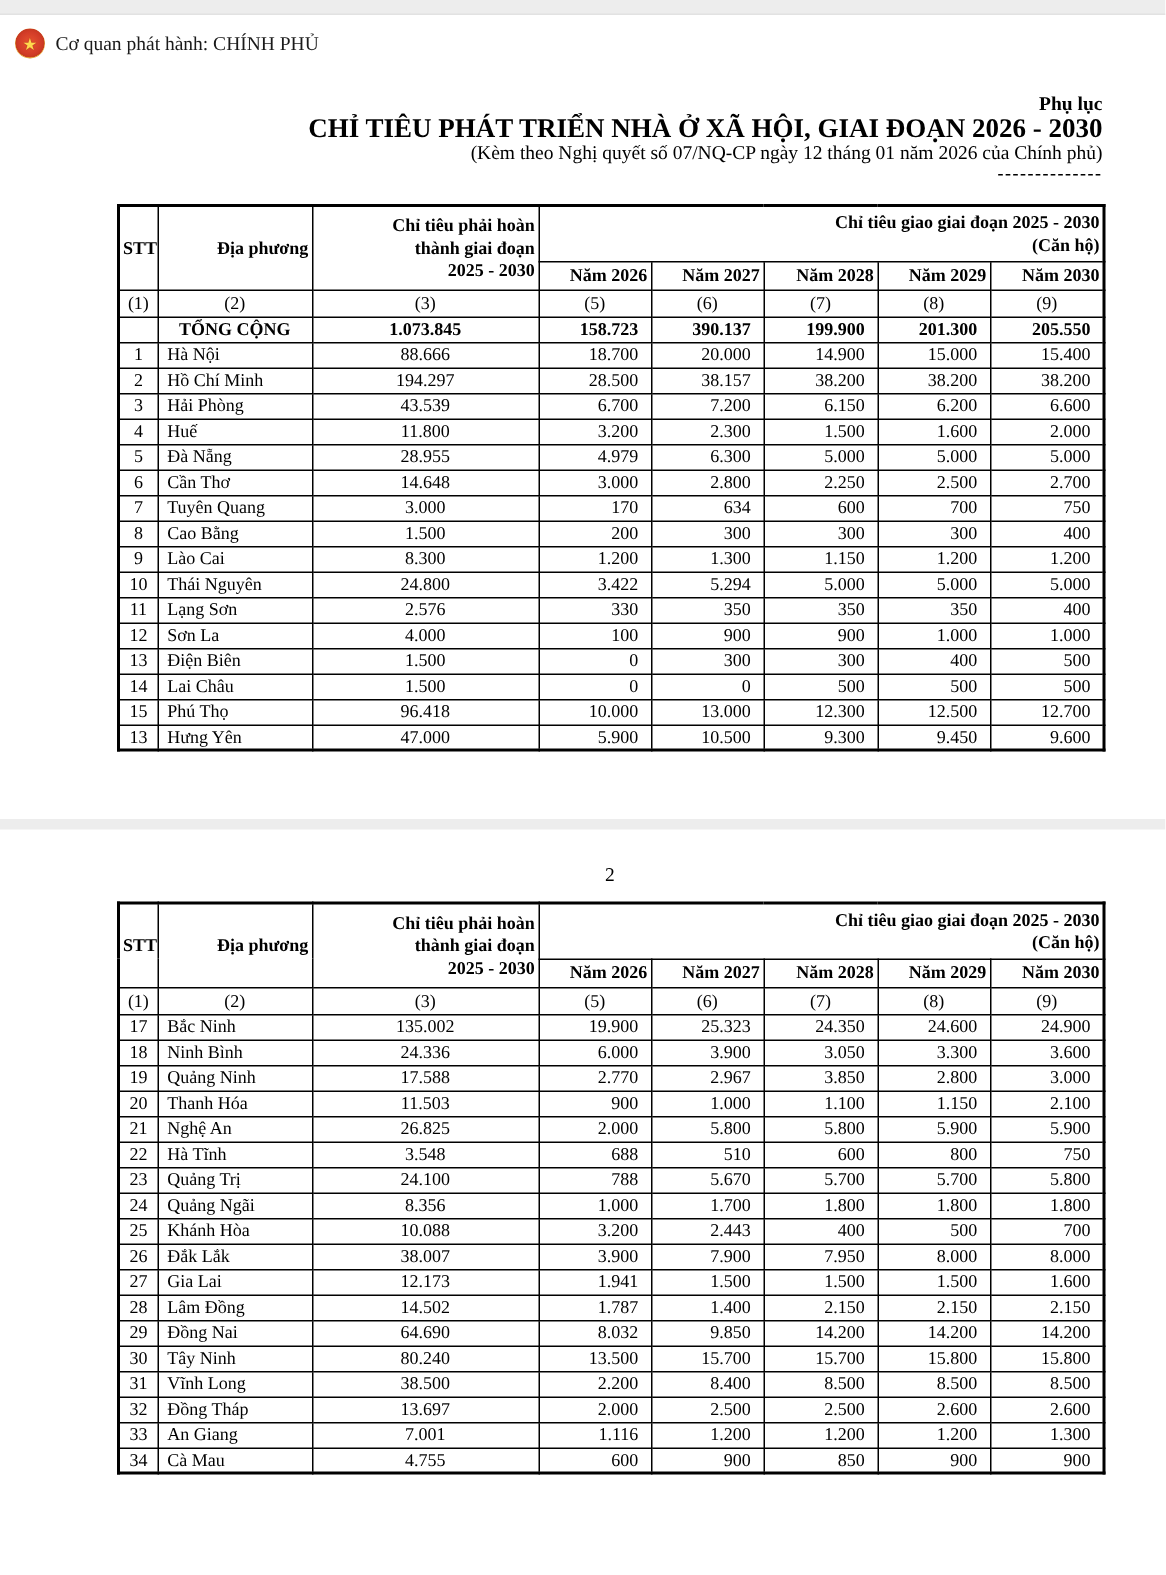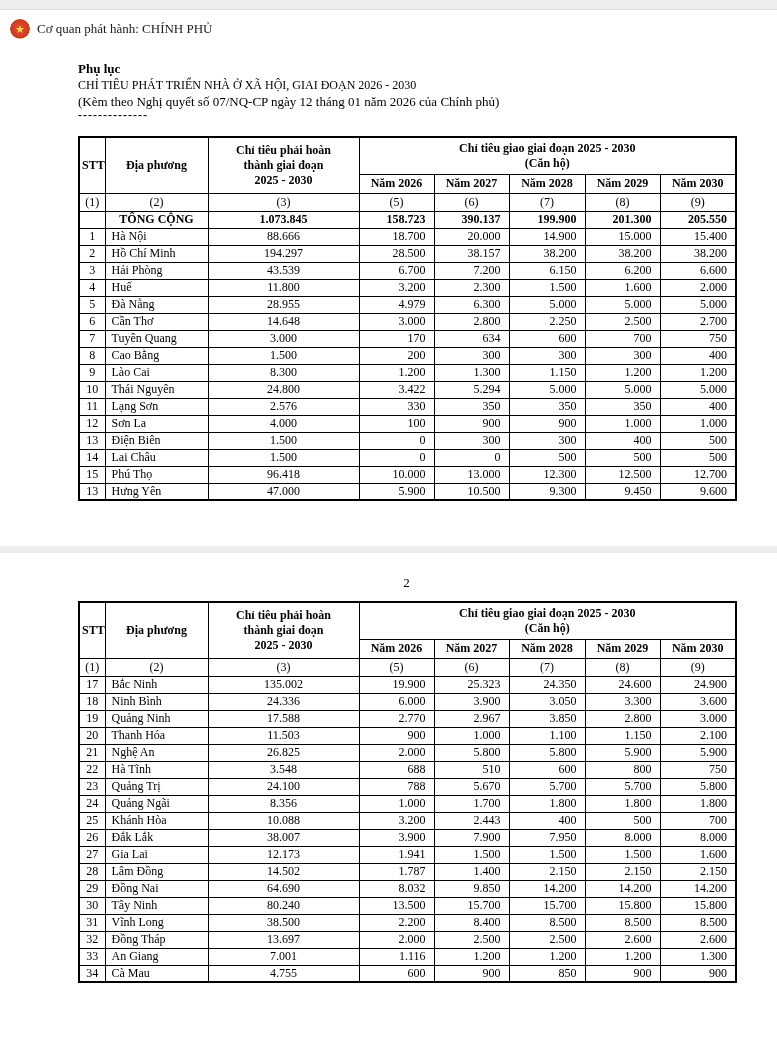--- a/index.html
+++ b/index.html
@@ -36,42 +36,42 @@
     flex: 0 0 auto;
   }
   .emblem .star {
     color: #ffd94d;
     font-size: 11px;
     line-height: 1;
     font-family: "DejaVu Sans", sans-serif;
     text-shadow: 0 0 1px #a3301c;
   }
   .doc { width: 657px; margin-left: 78px; }
-  .doc-head { margin-top: 22px; text-align: left; }
+  .doc-head { margin-top: 22px; text-align: right; }
   .appendix   { font-weight: bold; font-size: 13px; line-height: 16px; }
-  .doc-title  { font-weight: normal; font-size: 12px; line-height: 17px; }
+  .doc-title  { font-weight: bold; font-size: 18px; line-height: 17px; }
   .doc-subtitle { font-size: 13px; line-height: 16px; }
   .divider { font-weight: bold; font-size: 12px; line-height: 10px; letter-spacing: 1px; }
 
   table.targets {
     border-collapse: collapse;
     table-layout: fixed;
     width: 657px;
     margin-top: 16px;
     border: 2px solid #000;
   }
   table.targets th, table.targets td {
     border: 1px solid #000;
     overflow: hidden;
     white-space: nowrap;
     font-size: 12px;
     padding: 0 2px;
   }
   .pre { white-space: pre-line !important; }
-  table.targets th { font-weight: bold; text-align: center; line-height: 1.25; }
+  table.targets th { font-weight: bold; text-align: right; line-height: 1.25; }
   .main-header th[colspan] { height: 37px; }
   .years-row th { height: 19px; }
   .colnum-row td {
     height: 18px;
     text-align: center;
     border-top: 2px solid #000;
     border-bottom: 2px solid #000;
   }
   tbody.data td, tr.total-row td { height: 17px; }
   .c-stt   { text-align: center; }

